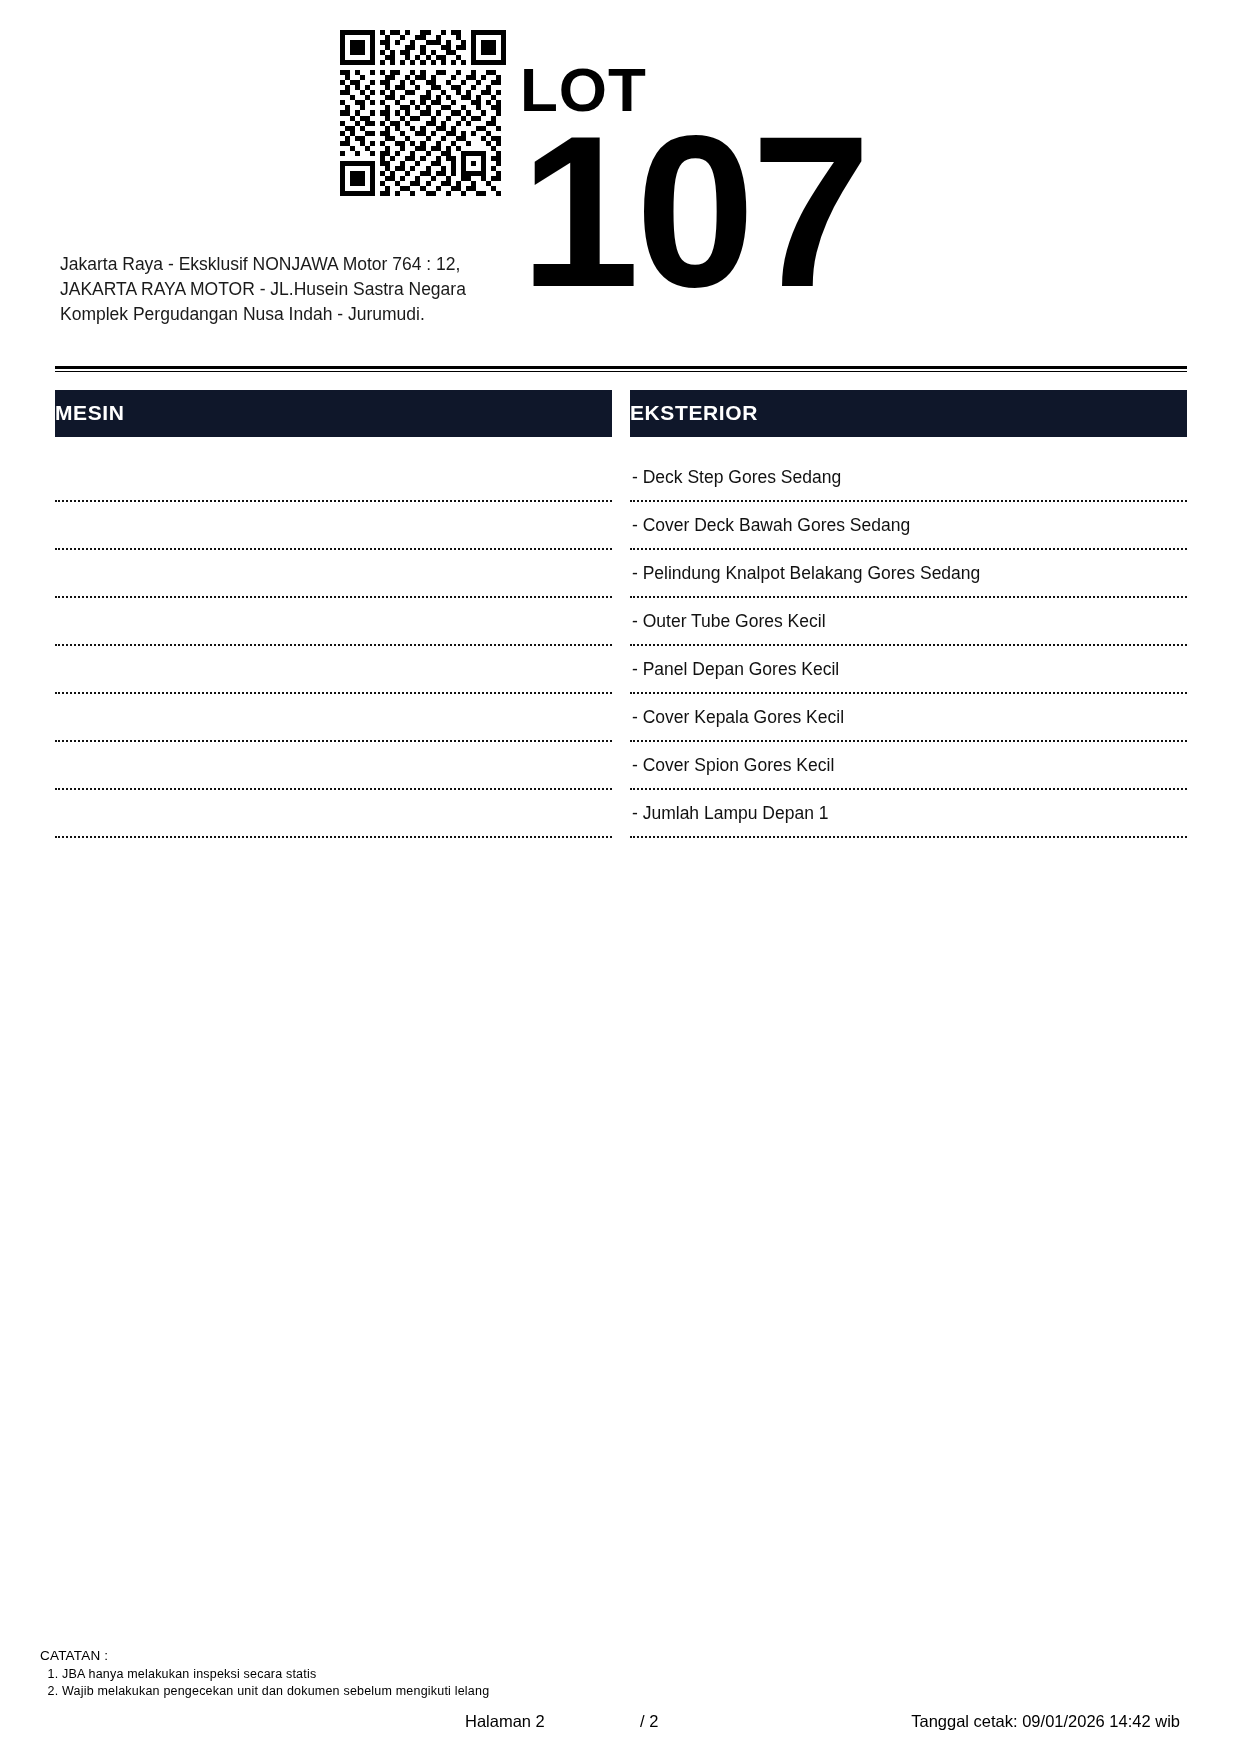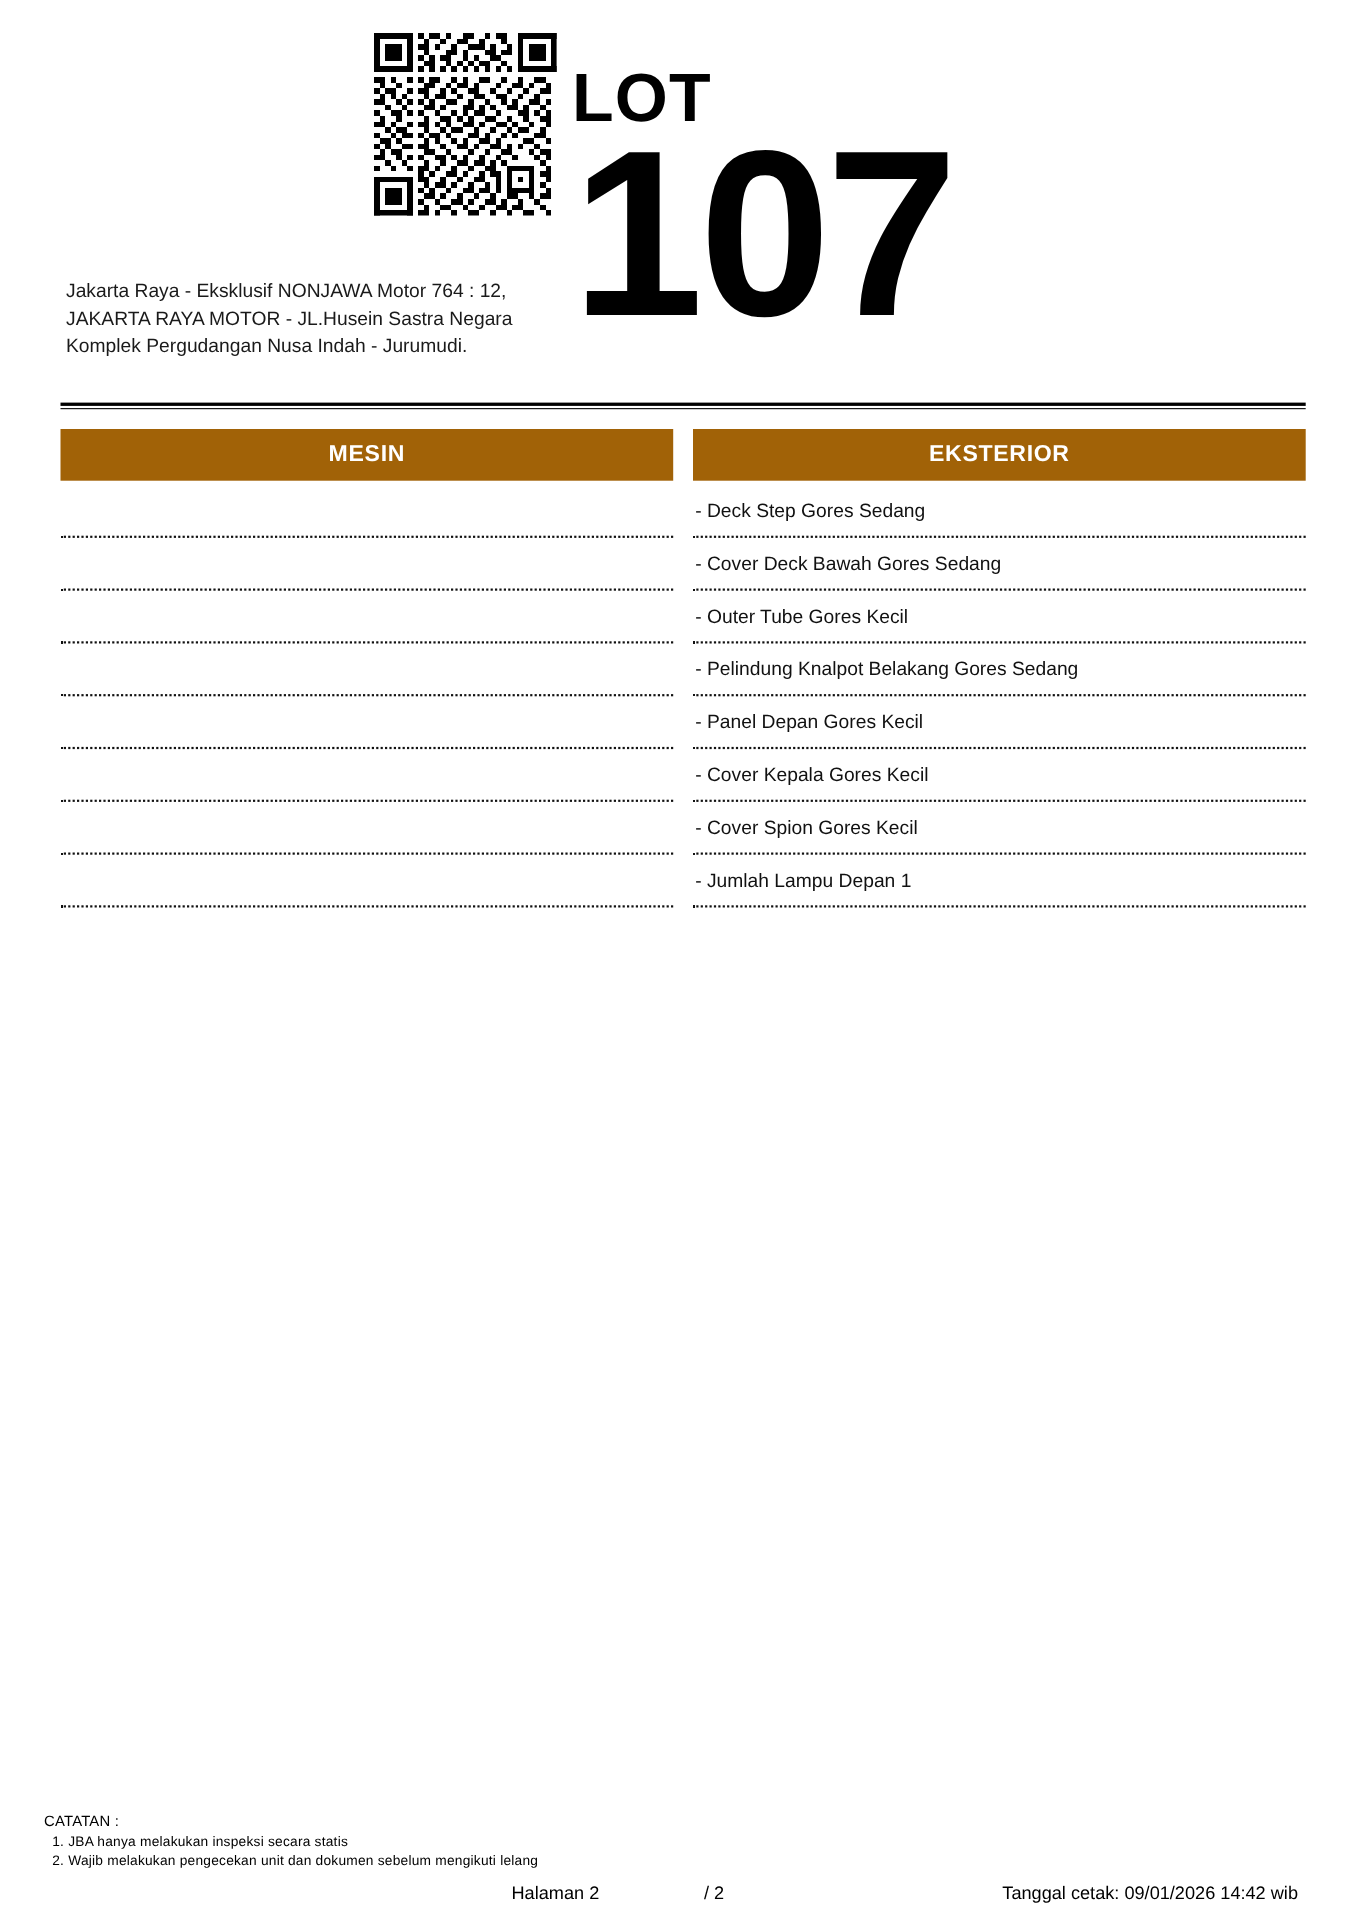--- a/index.html
+++ b/index.html
@@ -91,29 +91,29 @@
     left: 55px;
     top: 390px;
     width: 1132px;
     display: flex;
     gap: 18px;
   }
   .col {
     width: 557px;
   }
   .col-head {
-    background: #a16207;
+    background: #0f172a;
     color: #fff;
-    text-align: center;
+    text-align: left;
     font-weight: bold;
     font-size: 21px;
     letter-spacing: 0.6px;
     padding: 11px 0 12px 0;
   }
-  .rows { margin-top: 4px; }
+  .rows { margin-top: 17px; }
   .row {
     height: 46px;
     line-height: 46px;
     font-size: 17.5px;
     border-bottom: 2px dotted #111;
     white-space: nowrap;
     overflow: hidden;
     text-overflow: ellipsis;
     padding-left: 2px;
     color: #111;
@@ -521,22 +521,22 @@
         <div class="row empty"></div>
         <div class="row empty"></div>
       </div>
     </div>
 
     <div class="col">
       <div class="col-head">EKSTERIOR</div>
       <div class="rows">
         <div class="row">- Deck Step Gores Sedang</div>
         <div class="row">- Cover Deck Bawah Gores Sedang</div>
+        <div class="row">- Pelindung Knalpot Belakang Gores Sedang</div>
         <div class="row">- Outer Tube Gores Kecil</div>
-        <div class="row">- Pelindung Knalpot Belakang Gores Sedang</div>
         <div class="row">- Panel Depan Gores Kecil</div>
         <div class="row">- Cover Kepala Gores Kecil</div>
         <div class="row">- Cover Spion Gores Kecil</div>
         <div class="row">- Jumlah Lampu Depan 1</div>
       </div>
     </div>
   </div>
 
   <div class="footer">
     <div class="catatan-title">CATATAN :</div>

